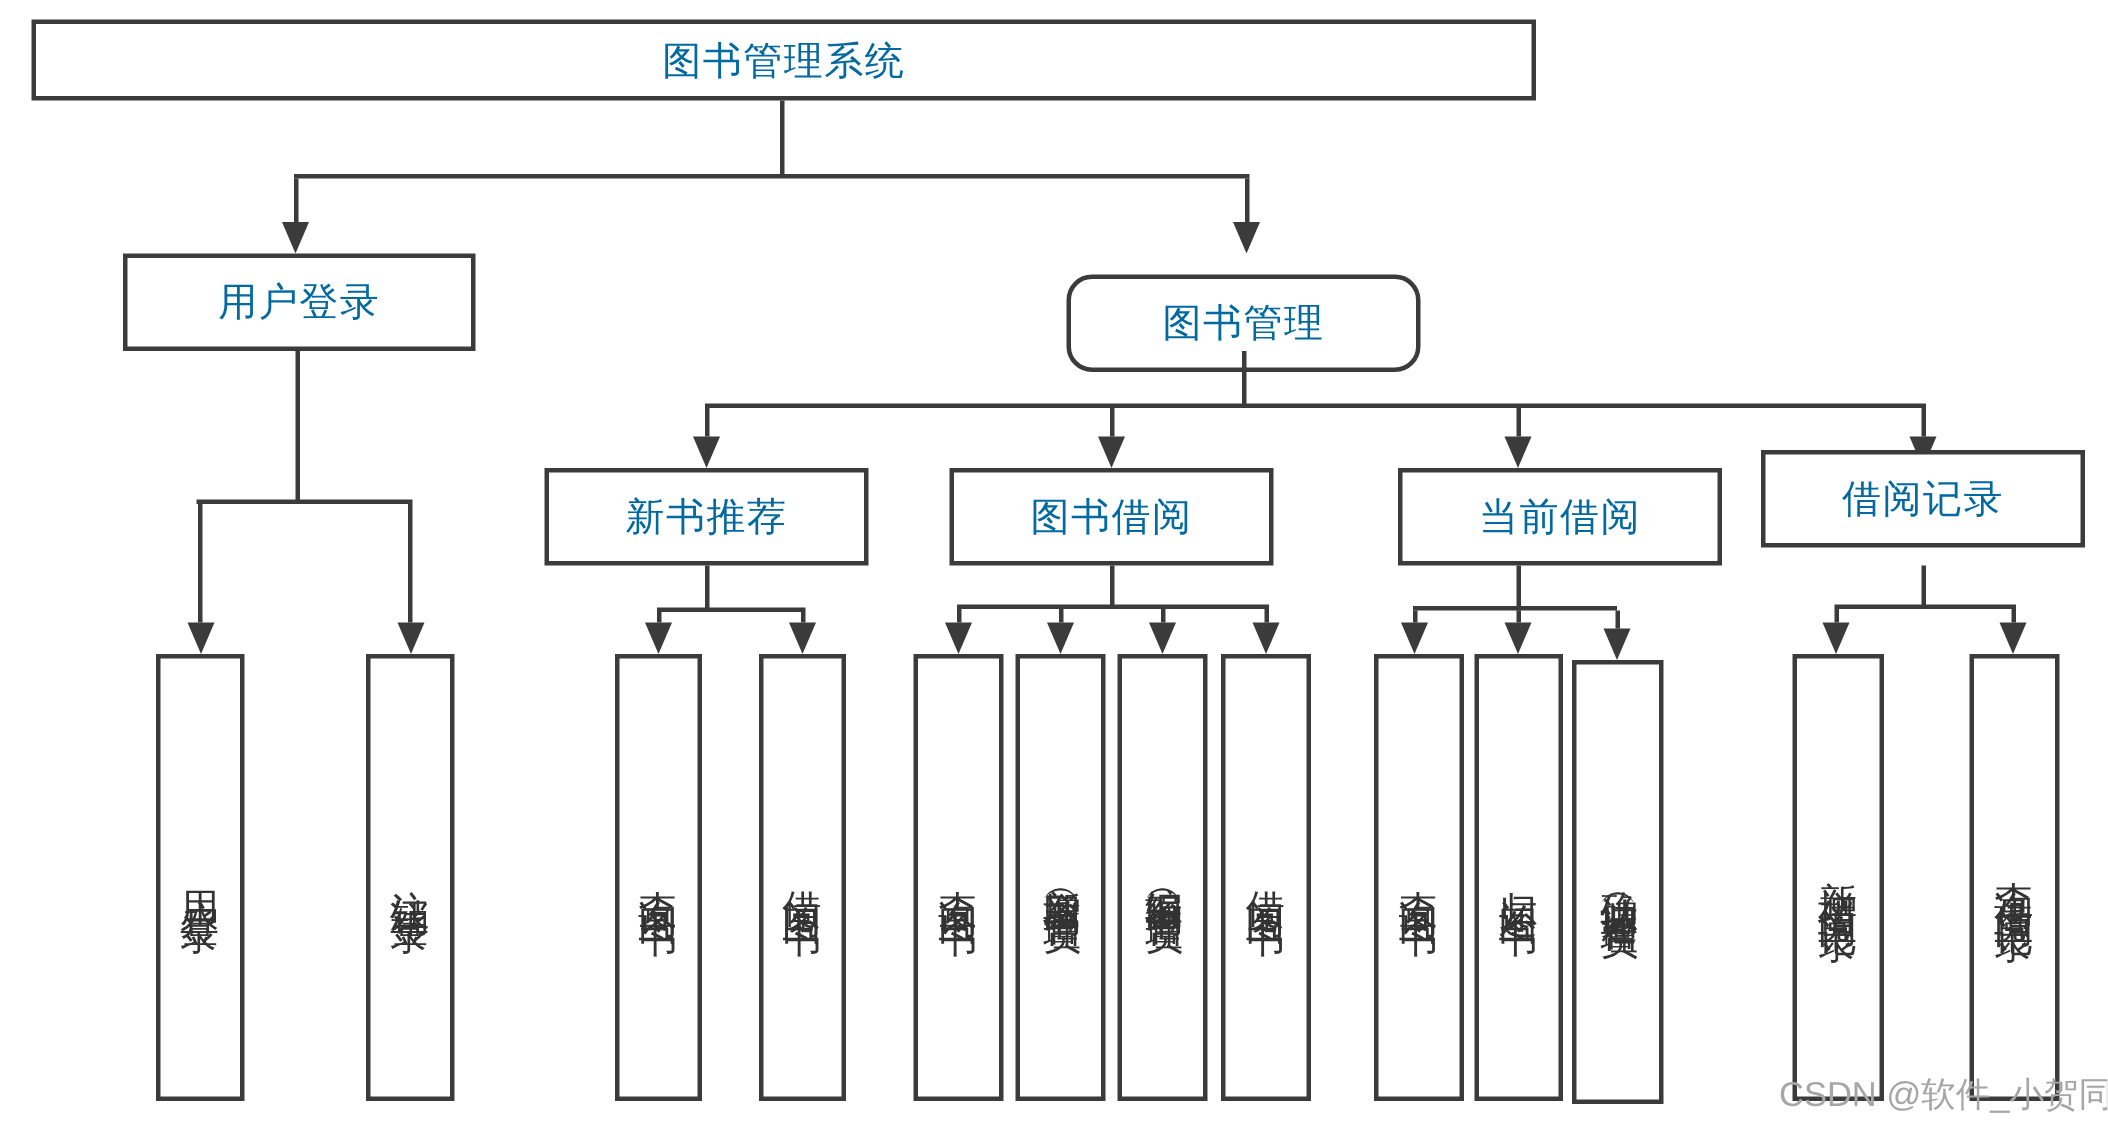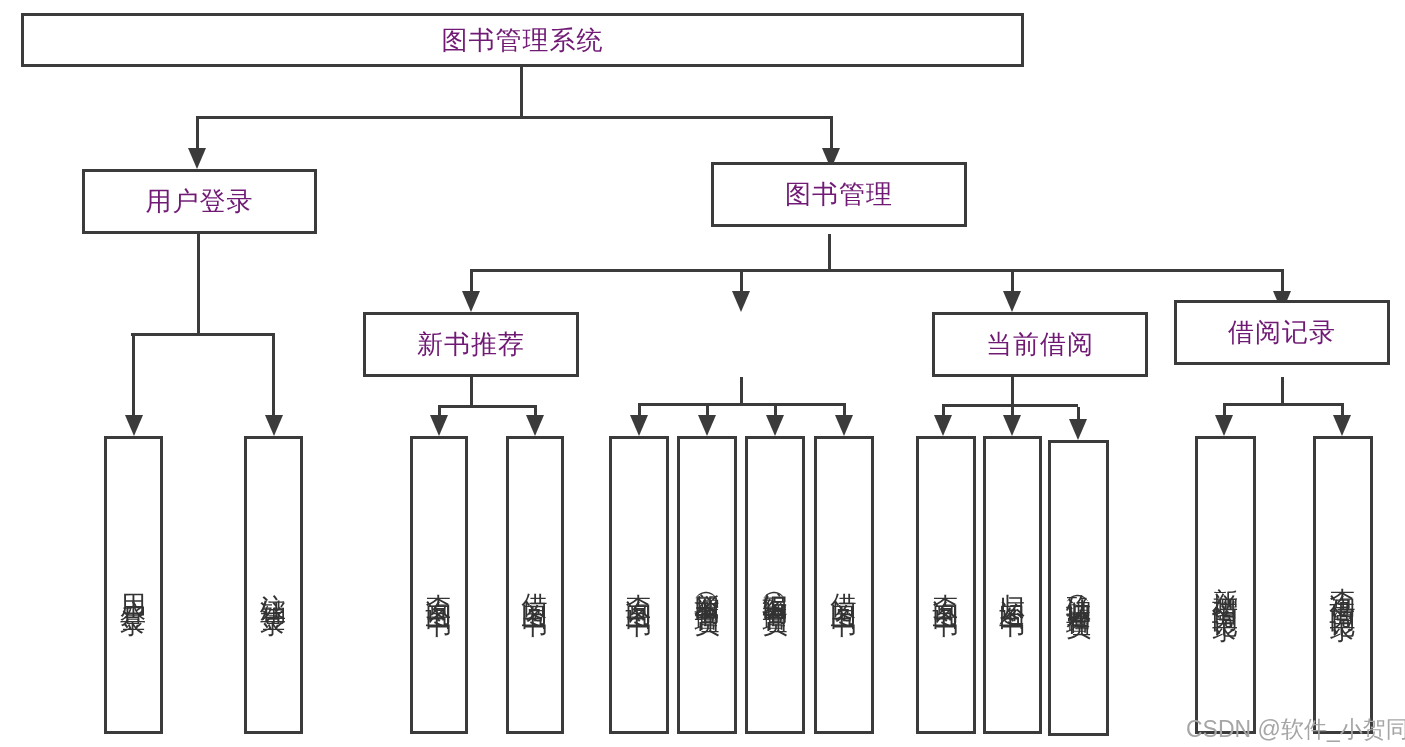--- a/index.html
+++ b/index.html
@@ -13,21 +13,21 @@
   }
   .box{
     position:absolute;
     box-sizing:border-box;
     border:3px solid #3b3b3b;
     background:#ffffff;
     display:flex;
     align-items:center;
     justify-content:center;
   }
-  .hlabel{font-size:26px;color:#701a75;letter-spacing:1px;white-space:nowrap;}
+  .hlabel{font-size:26px;color:#0369a1;letter-spacing:1px;white-space:nowrap;}
   .vlabel{
     font-size:26px;color:#333333;
     writing-mode:vertical-rl;
     text-orientation:upright;
     letter-spacing:6px;
     line-height:1;
   }
   .vline,.hline{position:absolute;background:#3b3b3b;}
   .vline{width:3px;}
   .hline{height:3px;}
@@ -62,38 +62,41 @@
   </div>
 
   <div class="vline" style="left:519.5px;top:67px;height:51px;"></div>
   <div class="hline" style="left:195.5px;top:116px;width:637px;"></div>
   <div class="arrow" style="left:195.5px;top:119px;height:29px;"></div>
   <div class="arrow" style="left:829.5px;top:119px;height:29px;"></div>
 
   <div class="box" style="left:82px;top:169px;width:235px;height:65px;">
     <span class="hlabel">用户登录</span>
   </div>
-  <div class="box" style="left:711px;top:162px;width:256px;height:65px;">
+  <div class="box" style="left:711px;top:183px;width:236px;height:65px;border-radius:17px;">
     <span class="hlabel">图书管理</span>
   </div>
 
   <div class="vline" style="left:196.5px;top:234px;height:101px;"></div>
   <div class="hline" style="left:130.5px;top:333px;width:144px;"></div>
   <div class="arrow" style="left:132px;top:336px;height:79px;"></div>
   <div class="arrow" style="left:272px;top:336px;height:79px;"></div>
 
   <div class="vline" style="left:827.5px;top:234px;height:37px;"></div>
   <div class="hline" style="left:469.5px;top:269px;width:814px;"></div>
   <div class="arrow" style="left:469.5px;top:272px;height:19px;"></div>
   <div class="arrow" style="left:739.5px;top:272px;height:19px;"></div>
   <div class="arrow" style="left:1010.5px;top:272px;height:19px;"></div>
   <div class="arrow" style="left:1280.5px;top:272px;height:19px;"></div>
 
   <div class="box" style="left:363px;top:312px;width:216px;height:65px;">
     <span class="hlabel">新书推荐</span>
+  </div>
+  <div class="box" style="left:633px;top:312px;width:216px;height:65px;">
+    <span class="hlabel">图书借阅</span>
   </div>
   <div class="box" style="left:904px;top:312px;width:216px;height:65px;margin-left:28px;">
     <span class="hlabel">当前借阅</span>
   </div>
   <div class="box" style="left:1174px;top:300px;width:216px;height:65px;">
     <span class="hlabel">借阅记录</span>
   </div>
 
   <div class="vline" style="left:469.5px;top:377px;height:31px;"></div>
   <div class="hline" style="left:437.5px;top:405px;width:99px;"></div>

